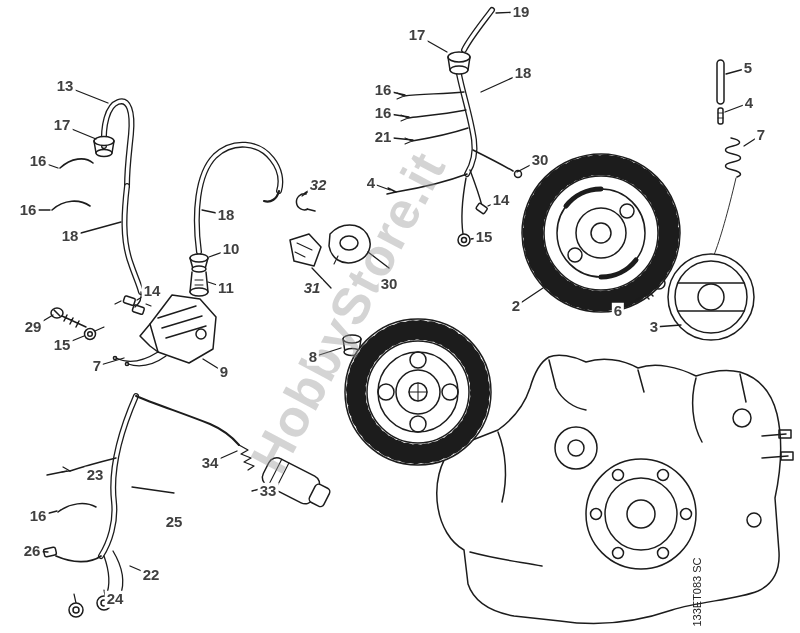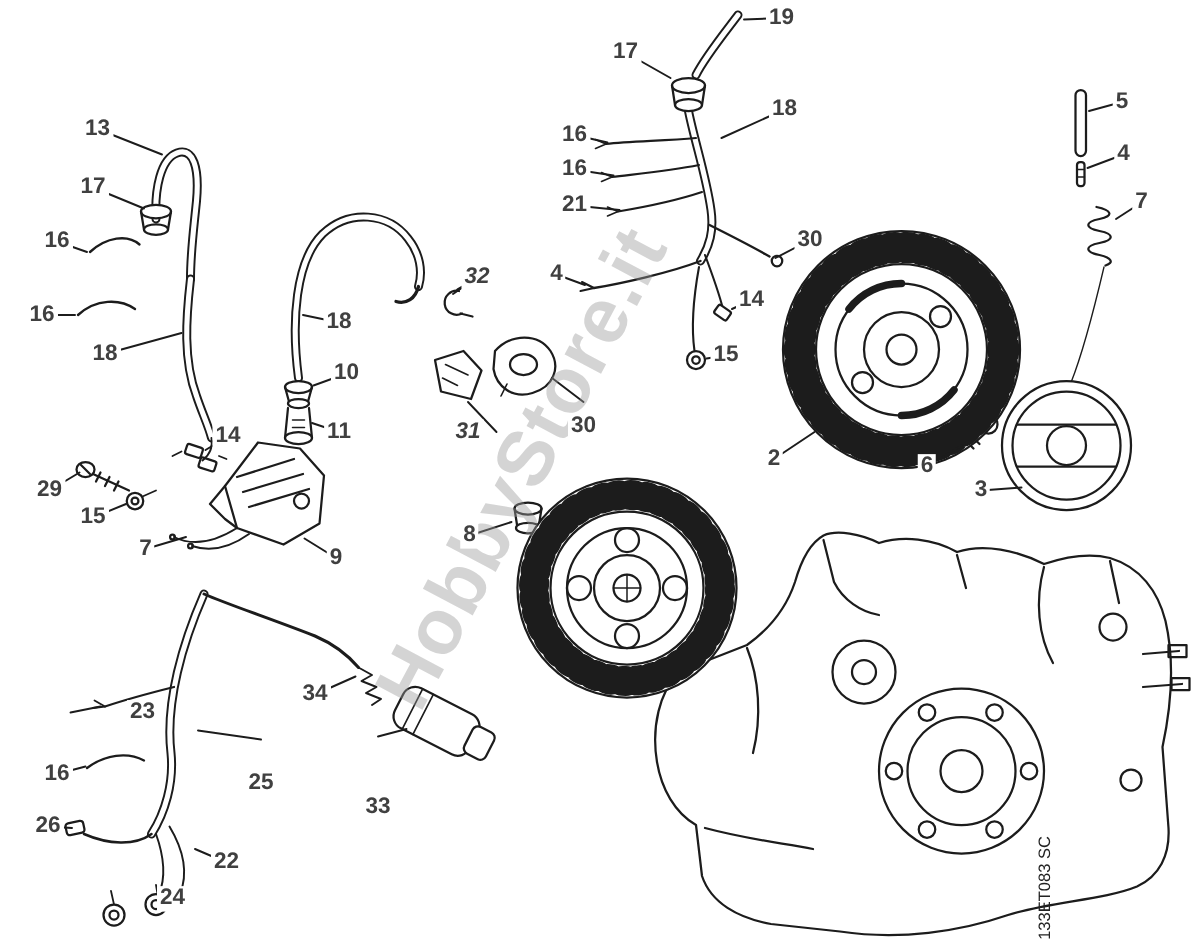--- a/index.html
+++ b/index.html
@@ -305,19 +305,19 @@
       <div class="callout" style="left: 748px; top: 68px;">5</div>
       <div class="callout" style="left: 749px; top: 103px;">4</div>
       <div class="callout" style="left: 761px; top: 135px;">7</div>
       <div class="callout" style="left: 516px; top: 306px;">2</div>
       <div class="callout" style="left: 618px; top: 311px;">6</div>
       <div class="callout" style="left: 654px; top: 327px;">3</div>
       <div class="callout" style="left: 47px; top: 475px; margin-left: 48px;">23</div>
       <div class="callout" style="left: 38px; top: 516px;">16</div>
       <div class="callout" style="left: 174px; top: 522px;">25</div>
       <div class="callout" style="left: 210px; top: 463px;">34</div>
-      <div class="callout" style="left: 252px; top: 491px; margin-top: 47px;">33</div>
+      <div class="callout" style="left: 268px; top: 491px;">33</div>
       <div class="callout" style="left: 32px; top: 551px;">26</div>
       <div class="callout" style="left: 151px; top: 575px;">22</div>
       <div class="callout" style="left: 115px; top: 599px;">24</div>
     </div>
 
 </div>
 
 </body></html>

